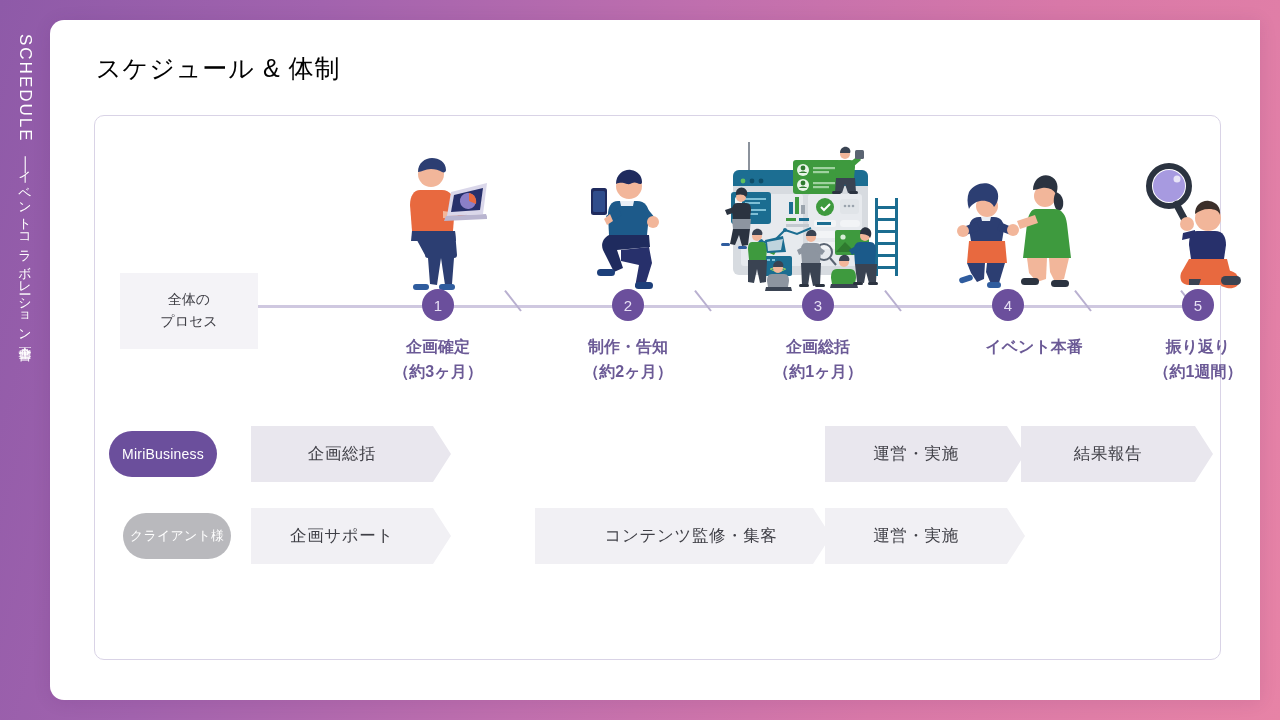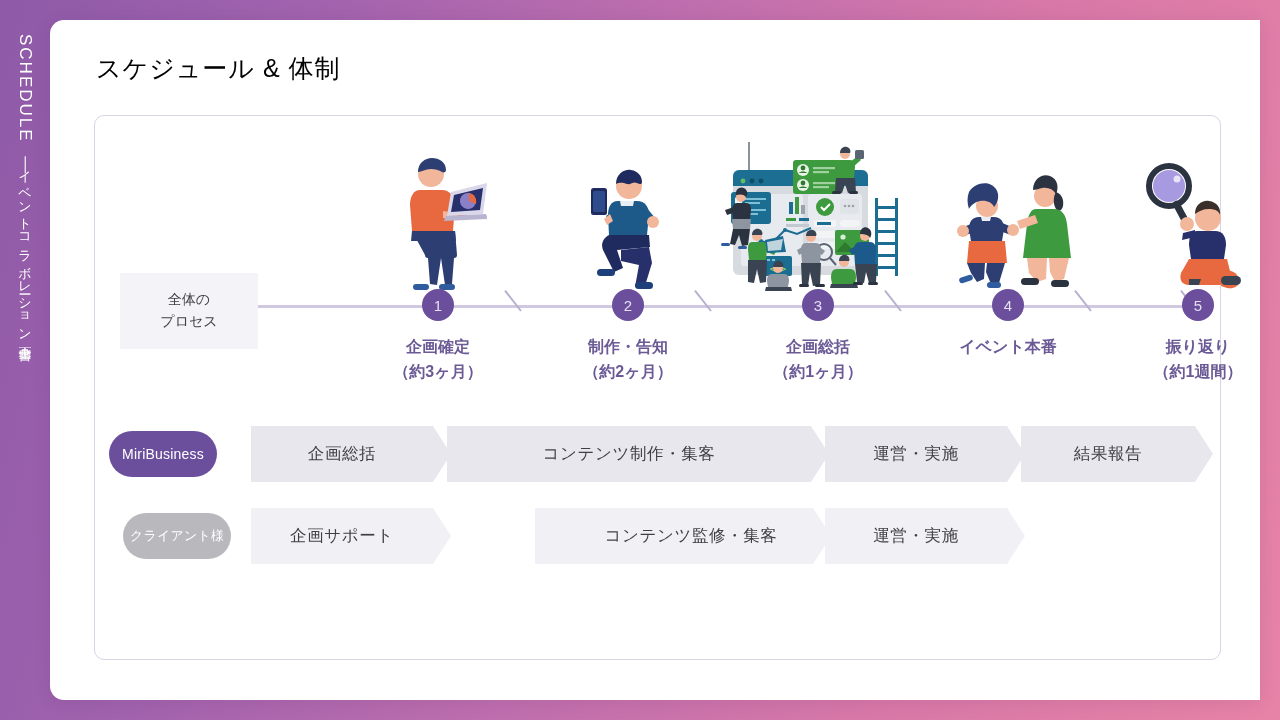--- a/index.html
+++ b/index.html
@@ -380,39 +380,36 @@
         <span class="sub">（約2ヶ月）</span>
       </div>
 
       <div class="step-dot" style="left:560px;">3</div>
       <div class="step-cap" style="left:560px;">
         <span>企画総括</span>
         <span class="sub">（約1ヶ月）</span>
       </div>
 
       <div class="step-dot" style="left:750px;">4</div>
-      <div class="step-cap" style="left:750px;">
+      <div class="step-cap" style="left:776px;">
         <span>イベント本番</span>
       </div>
 
       <div class="step-dot" style="left:940px;">5</div>
       <div class="step-cap" style="left:940px;">
         <span>振り返り</span>
         <span class="sub">（約1週間）</span>
       </div>
     </div>
 
     <div class="pill primary">MiriBusiness</div>
 
     <div class="chev row1" style="left:156px; width:200px; clip-path:polygon(0 0, 182px 0, 200px 50%, 182px 100%, 0 100%);">
       <span>企画総括</span>
     </div>
-    <div class="chev row1" style="left:352px; width:382px; clip-path:polygon(0 0, 364px 0, 382px 50%, 364px 100%, 0 100%);">
-      <span>コンテンツ制作・集客</span>
-    </div>
     <div class="chev row1" style="left:730px; width:200px; clip-path:polygon(0 0, 182px 0, 200px 50%, 182px 100%, 0 100%);">
       <span>運営・実施</span>
     </div>
     <div class="chev row1" style="left:926px; width:192px; clip-path:polygon(0 0, 174px 0, 192px 50%, 174px 100%, 0 100%);">
       <span>結果報告</span>
     </div>
 
     <div class="pill muted">クライアント様</div>
 
     <div class="chev row2" style="left:156px; width:200px; clip-path:polygon(0 0, 182px 0, 200px 50%, 182px 100%, 0 100%);">

